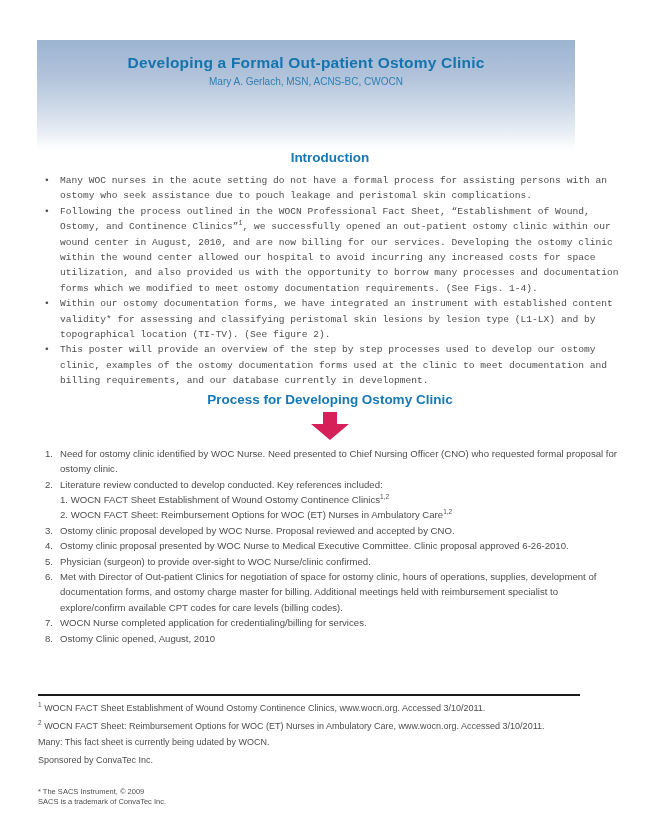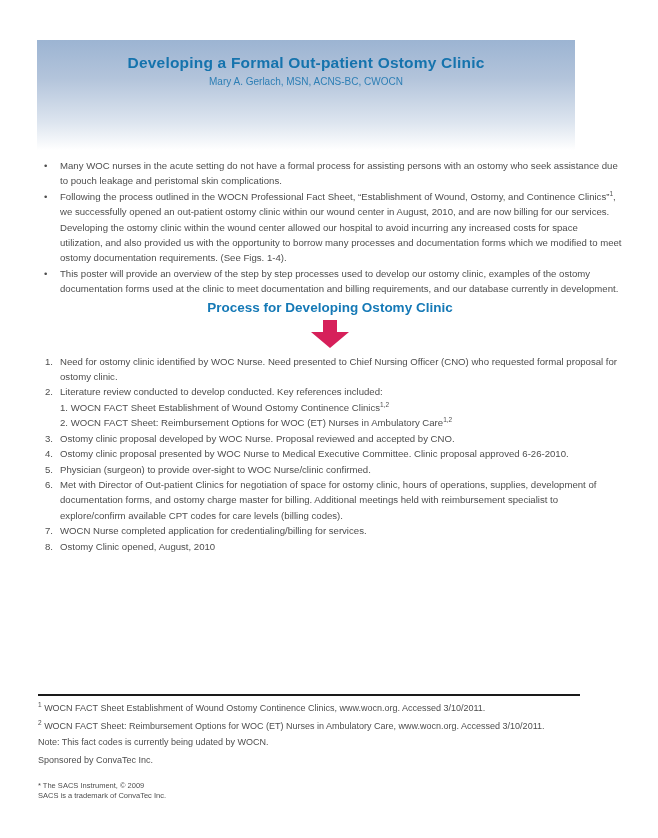--- a/index.html
+++ b/index.html
@@ -26,59 +26,61 @@
 
   
   .content { position:absolute; left:38px; top:150px; width:584px; }
   .section-heading {
     margin:0; text-align:center; font-size:13.5px; font-weight:bold;
     color:var(--heading-blue,#1579b6);
   }
   .section-heading.process { margin-top:3px; }
 
   .intro-list { list-style:none; margin:8px 0 0 0; padding:0; font-size:9.6px; line-height:15.4px; }
-  .intro-list li { position:relative; padding-left:22px; }
+  .intro-list li { position:relative; padding-left:22px;font-family:Liberation Mono, monospace; }
   .intro-list li::before { content:"\2022"; position:absolute; left:6px; top:0; }
 
   sup { font-size:6.5px; vertical-align:super; line-height:0; }
 
   .arrow-wrap { text-align:center; margin:5px 0 6px 0; height:28px; }
   .arrow-wrap svg { display:inline-block; color:var(--arrow-pink,#d6205a); }
 
   .steps { margin-top:5px; font-size:9.6px; line-height:15.4px; }
   .step { display:flex; }
   .step .n { flex:none; width:15px; margin-left:7px; }
   .step .t { flex:1; }
   .step .sub { padding-left:13px; text-indent:-13px; }
 
   
   .rule { position:absolute; left:38px; top:694px; width:542px; height:2px; background:#1a1a1a; }
   .footnotes { position:absolute; left:38px; top:702px; width:560px; font-size:9px; line-height:13px; }
   .footnotes p { margin:0 0 5px 0; }
   .footnotes p.note { margin-top:-2px; }
   .footnotes p.sponsor { margin-top:4px; }
   .footnotes p.tiny { font-size:7.5px; line-height:10px; margin:0; }
-  .footnotes p.tiny.first { margin-top:14px; }
+  .footnotes p.tiny.first { margin-top:20px; }
 </style>
 </head>
 <body>
 
 <div class="page">
 
   <header class="banner">
     <h1>Developing a Formal Out-patient Ostomy Clinic</h1>
     <div class="byline">Mary A. Gerlach, MSN, ACNS-BC, CWOCN</div>
   </header>
 
   <div class="content">
 
+    <h2 class="section-heading">Introduction</h2>
 
     <ul class="intro-list">
       <li><span>Many WOC nurses in the acute setting do not have a formal process for assisting persons with an ostomy who seek assistance due to pouch leakage and peristomal skin complications.</span></li>
       <li><span>Following the process outlined in the WOCN Professional Fact Sheet, “Establishment of Wound, Ostomy, and Continence Clinics”</span><sup>1</sup><span>, we successfully opened an out-patient ostomy clinic within our wound center in August, 2010, and are now billing for our services. Developing the ostomy clinic within the wound center allowed our hospital to avoid incurring any increased costs for space utilization, and also provided us with the opportunity to borrow many processes and documentation forms which we modified to meet ostomy documentation requirements. (See Figs. 1-4).</span></li>
+      <li><span>Within our ostomy documentation forms, we have integrated an instrument with established content validity* for assessing and classifying peristomal skin lesions by lesion type (L1-LX) and by topographical location (TI-TV). (See figure 2).</span></li>
       <li><span>This poster will provide an overview of the step by step processes used to develop our ostomy clinic, examples of the ostomy documentation forms used at the clinic to meet documentation and billing requirements, and our database currently in development.</span></li>
     </ul>
 
     <h2 class="section-heading process">Process for Developing Ostomy Clinic</h2>
 
     <div class="arrow-wrap">
       <svg width="38" height="28" viewBox="0 0 38 28" aria-hidden="true">
         <polygon points="12,0 26,0 26,12 38,12 19,28 0,12 12,12" fill="currentColor"></polygon>
       </svg>
     </div>
@@ -122,19 +124,19 @@
       </div>
     </div>
 
   </div>
 
   <div class="rule"></div>
 
   <div class="footnotes">
     <p><sup>1</sup><span> WOCN FACT Sheet Establishment of Wound Ostomy Continence Clinics, www.wocn.org. Accessed 3/10/2011.</span></p>
     <p><sup>2</sup><span> WOCN FACT Sheet:  Reimbursement Options for WOC (ET) Nurses in Ambulatory Care, www.wocn.org. Accessed 3/10/2011.</span></p>
-    <p class="note">Note: This fact codes is currently being udated by WOCN.</p>
+    <p class="note">Many: This fact sheet is currently being udated by WOCN.</p>
     <p class="sponsor">Sponsored by ConvaTec Inc.</p>
     <p class="tiny first">* The SACS Instrument, © 2009</p>
     <p class="tiny">SACS is a trademark of ConvaTec Inc.</p>
   </div>
 
 </div>
 
 </body></html>

